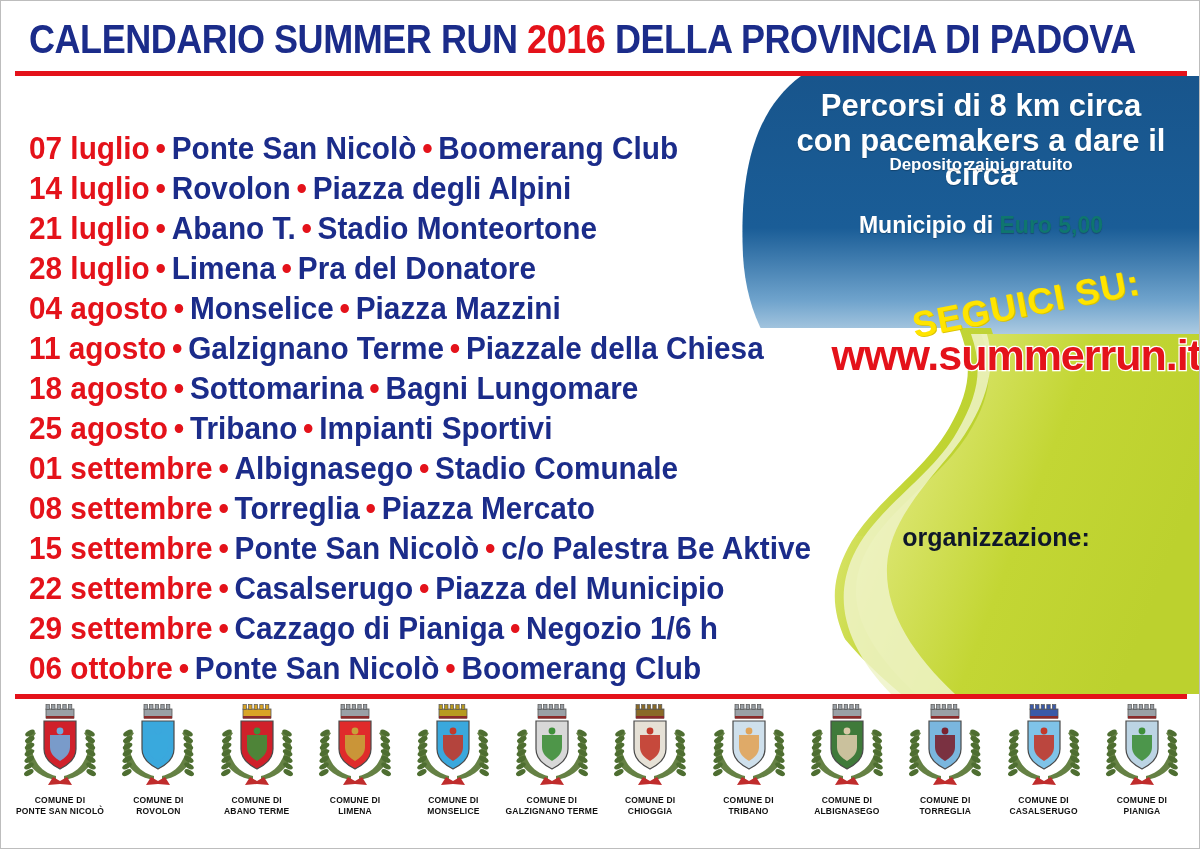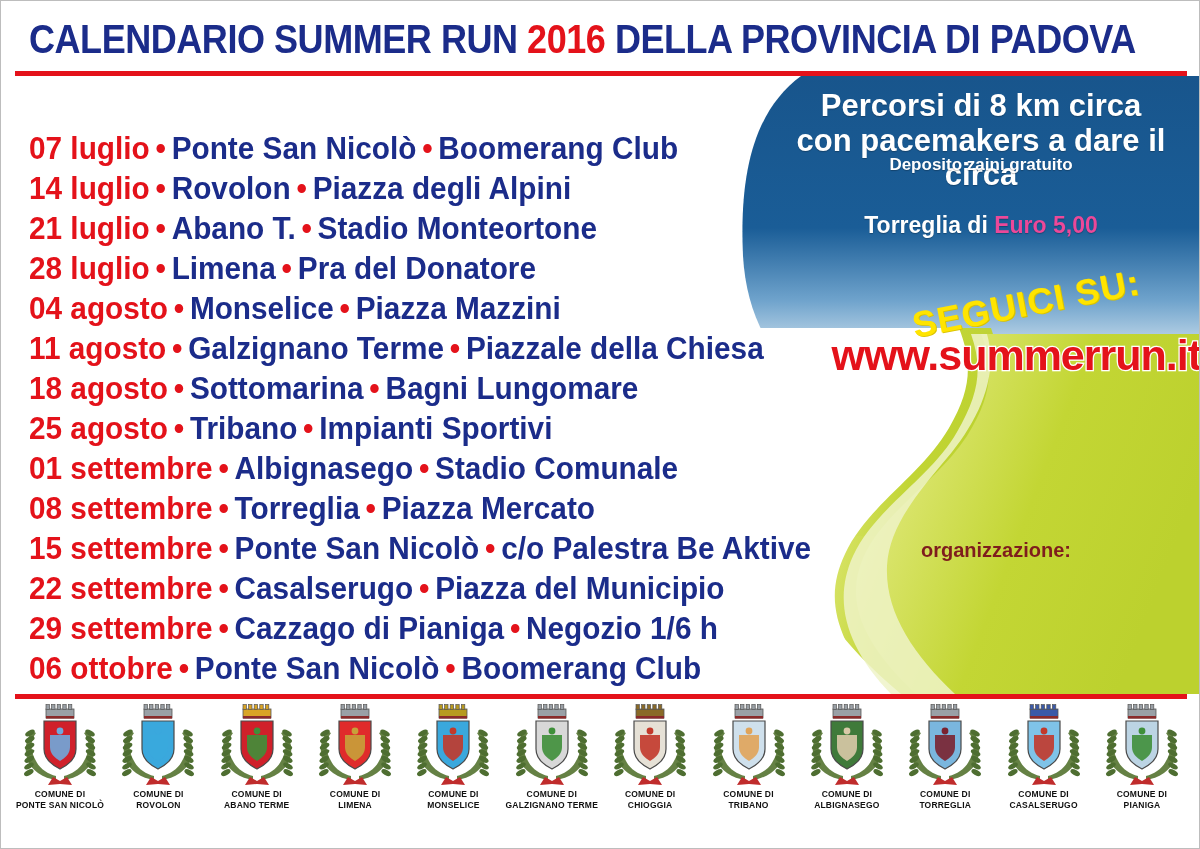--- a/index.html
+++ b/index.html
@@ -56,52 +56,52 @@
         radial-gradient(circle at 40% 9%,#d8d8d8 3px,transparent 4px),
         radial-gradient(circle at 50% 15%,#7a7a7a 3px,transparent 4px);}
   #bluecurve{position:absolute;left:0;top:0;width:460px;height:618px;}
 
   .panel-text{position:absolute;z-index:12;text-align:center;color:#ffffff;
      font-family:"Liberation Sans Narrow","Liberation Sans",sans-serif;font-weight:bold;
      text-shadow:0 1px 1px rgba(0,0,0,.25);line-height:1.12;}
   #pt1{left:770px;top:88px;width:420px;font-size:31px;}
   #pt2{left:770px;top:154px;width:420px;font-size:17px;}
   #pt3{left:770px;top:212px;width:420px;font-size:23px;}
-  #pt3 .yel{color:#ec4899;}
+  #pt3 .yel{color:#0f766e;}
   #seguici{position:absolute;left:880px;top:282px;width:290px;z-index:14;
      font-family:"Liberation Sans Narrow","Liberation Sans",sans-serif;
      font-weight:bold;font-size:36px;color:#ffe400;text-align:center;
      transform:rotate(-11deg);letter-spacing:1px;
      text-shadow:1px 1px 0 #d8c200;}
   #site{position:absolute;left:760px;top:330px;width:440px;z-index:14;text-align:right;
      font-family:"Liberation Sans Narrow","Liberation Sans",sans-serif;font-weight:bold;
      font-size:43px;color:#e4121a;letter-spacing:-1px;
      -webkit-text-stroke:2.5px #ffffff;paint-order:stroke fill;}
-  #organizzazione{position:absolute;left:830px;top:538px;width:330px;z-index:14;text-align:center;
-     font-family:"Liberation Sans",sans-serif;font-weight:bold;font-size:20px;color:#7f1d1d;}
+  #organizzazione{position:absolute;left:830px;top:522px;width:330px;z-index:14;text-align:center;
+     font-family:"Liberation Sans",sans-serif;font-weight:bold;font-size:25px;color:#0f172a;}
 
   
   #list{position:absolute;left:28px;top:80px;width:800px;z-index:20;margin-top:48px;}
   .row{height:40px;white-space:nowrap;
        font-family:"Liberation Sans Narrow","Liberation Sans",sans-serif;
        font-weight:bold;font-size:31px;line-height:40px;
        transform:scaleX(0.96);transform-origin:left center;}
   .row .d{color:#e4121a;}
   .row .s{color:#e4121a;padding:0 6px;}
   .row .p{color:#1b2c8a;}
   #contact{position:absolute;left:28px;top:658px;z-index:20;white-space:nowrap;
        font-family:"Liberation Sans Narrow","Liberation Sans",sans-serif;
        font-weight:bold;font-size:24px;color:#1b2c8a;}
 
   
   #crests{position:absolute;left:8px;top:700px;width:1184px;height:140px;
           display:flex;align-items:flex-start;justify-content:space-between;z-index:20;padding:0 4px;box-sizing:border-box;}
   .crest{width:94px;display:flex;flex-direction:column;align-items:center;}
   .crest svg{display:block;}
-  .crest .cap{margin-top:2px;text-align:center;font-family:"Liberation Sans Narrow","Liberation Sans",sans-serif;
+  .crest .cap{margin-top:8px;text-align:center;font-family:"Liberation Sans Narrow","Liberation Sans",sans-serif;
       font-weight:bold;font-size:8.5px;color:#111;line-height:1.25;letter-spacing:.2px;text-transform:uppercase;}
 </style>
 </head>
 <body>
 
 <div id="poster">
 
   <div id="header">
     <div id="title">
       <span>CALENDARIO SUMMER RUN </span><span class="rd">2016</span><span> DELLA PROVINCIA DI PADOVA</span>
@@ -158,21 +158,21 @@
   </div>
 
   <div class="panel-text" id="pt1">
     <div>Percorsi di 8 km circa</div>
     <div>con pacemakers a dare il circa</div>
   </div>
   <div class="panel-text" id="pt2">
     <div>Deposito zaini gratuito</div>
   </div>
   <div class="panel-text" id="pt3">
-    <div><span>Torreglia di </span><span class="yel">Euro 5,00</span></div>
+    <div><span>Municipio di </span><span class="yel">Euro 5,00</span></div>
   </div>
   <div id="seguici">SEGUICI SU:</div>
   <div id="site">www.summerrun.it</div>
   <div id="organizzazione">organizzazione:</div>
 
   <div id="list">
       <div class="row"><span class="d">07 luglio</span><span class="s">•</span><span class="p">Ponte San Nicolò</span><span class="s">•</span><span class="p">Boomerang Club</span></div>
       <div class="row"><span class="d">14 luglio</span><span class="s">•</span><span class="p">Rovolon</span><span class="s">•</span><span class="p">Piazza degli Alpini</span></div>
       <div class="row"><span class="d">21 luglio</span><span class="s">•</span><span class="p">Abano T.</span><span class="s">•</span><span class="p">Stadio Monteortone</span></div>
       <div class="row"><span class="d">28 luglio</span><span class="s">•</span><span class="p">Limena</span><span class="s">•</span><span class="p">Pra del Donatore</span></div>

